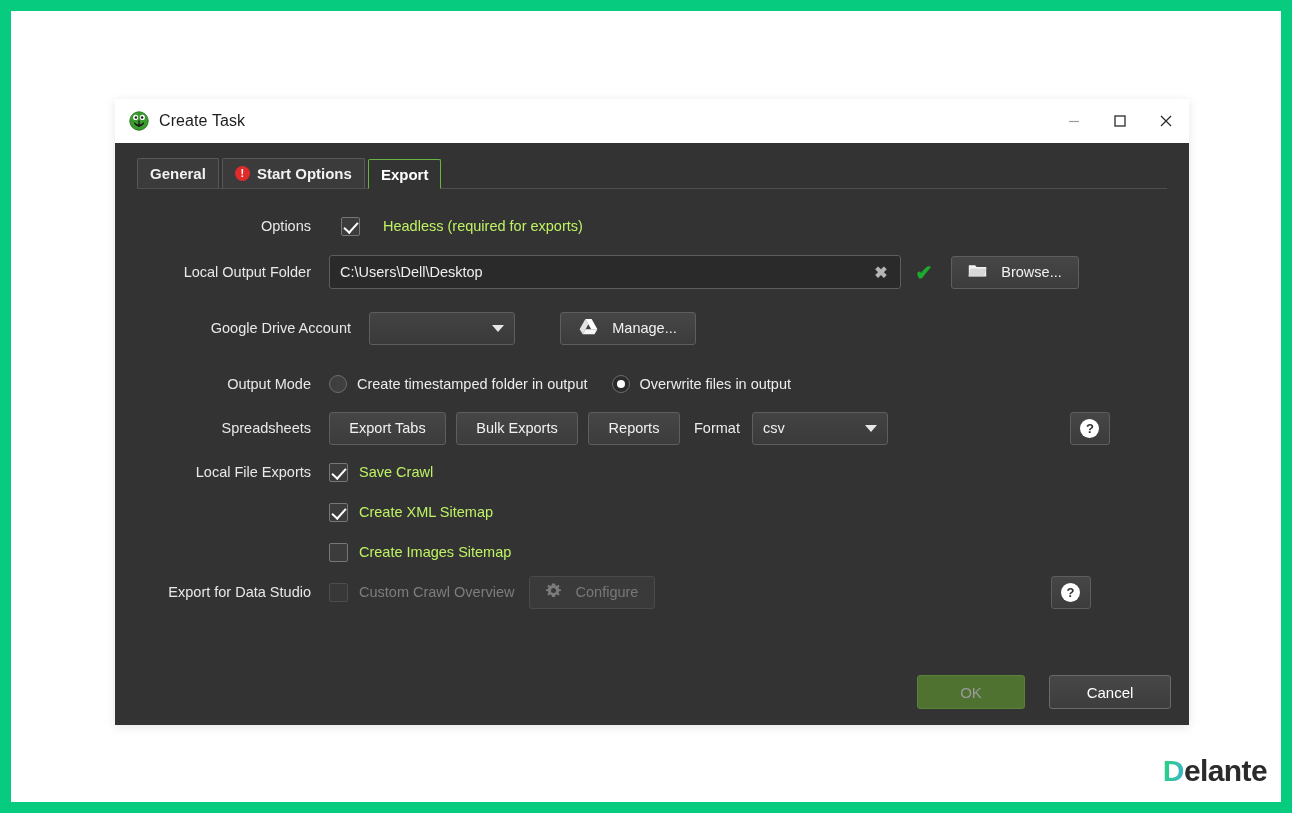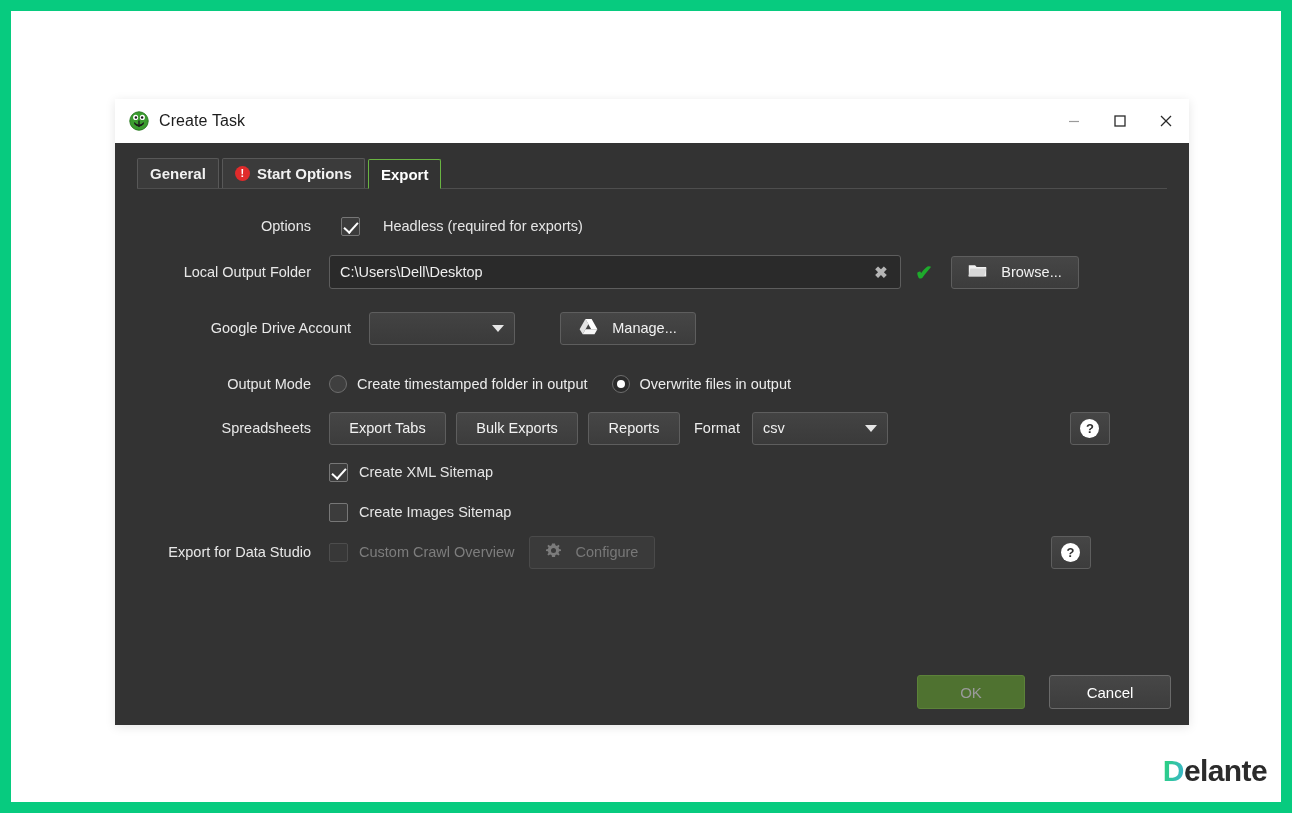--- a/index.html
+++ b/index.html
@@ -135,21 +135,21 @@
   .cb.checked::after {
     content: "";
     position: absolute;
     left: 5px; top: 1px;
     width: 6px; height: 12px;
     border: solid #ffffff;
     border-width: 0 2.6px 2.6px 0;
     transform: rotate(42deg);
   }
   .cb.disabled { border-color: #4d4d4d; background: #383838; }
-  .cb-label { font-size: 14.5px; color: #e5e5e5; margin-left: 11px; }
+  .cb-label { font-size: 14.5px; color: #bef264; margin-left: 11px; }
   .cb-label.dim { color: #7d7d7d; }
 
   
   .radio {
     width: 18px; height: 18px; flex: 0 0 18px;
     border-radius: 50%;
     background: #3f3f3f;
     border: 1px solid #6d6d6d;
     position: relative;
     cursor: default;
@@ -415,20 +415,25 @@
           <div class="combo" style="width:136px;margin-left:12px;">
             <span class="cval">csv</span>
             <span class="caret"></span>
           </div>
           <div class="btn helpbtn" style="margin-left:182px;">
             <span class="qmark">?</span>
           </div>
         </div>
 
         <div class="row" style="margin-bottom:6px;">
+          <div class="lbl">Local File Exports</div>
+          <div class="cb checked"></div>
+          <div class="cb-label">Save Crawl</div>
+        </div>
+        <div class="row" style="margin-bottom:6px;">
           <div class="lbl"></div>
           <div class="cb checked"></div>
           <div class="cb-label">Create XML Sitemap</div>
         </div>
         <div class="row" style="margin-bottom:6px;">
           <div class="lbl"></div>
           <div class="cb"></div>
           <div class="cb-label">Create Images Sitemap</div>
         </div>
 

